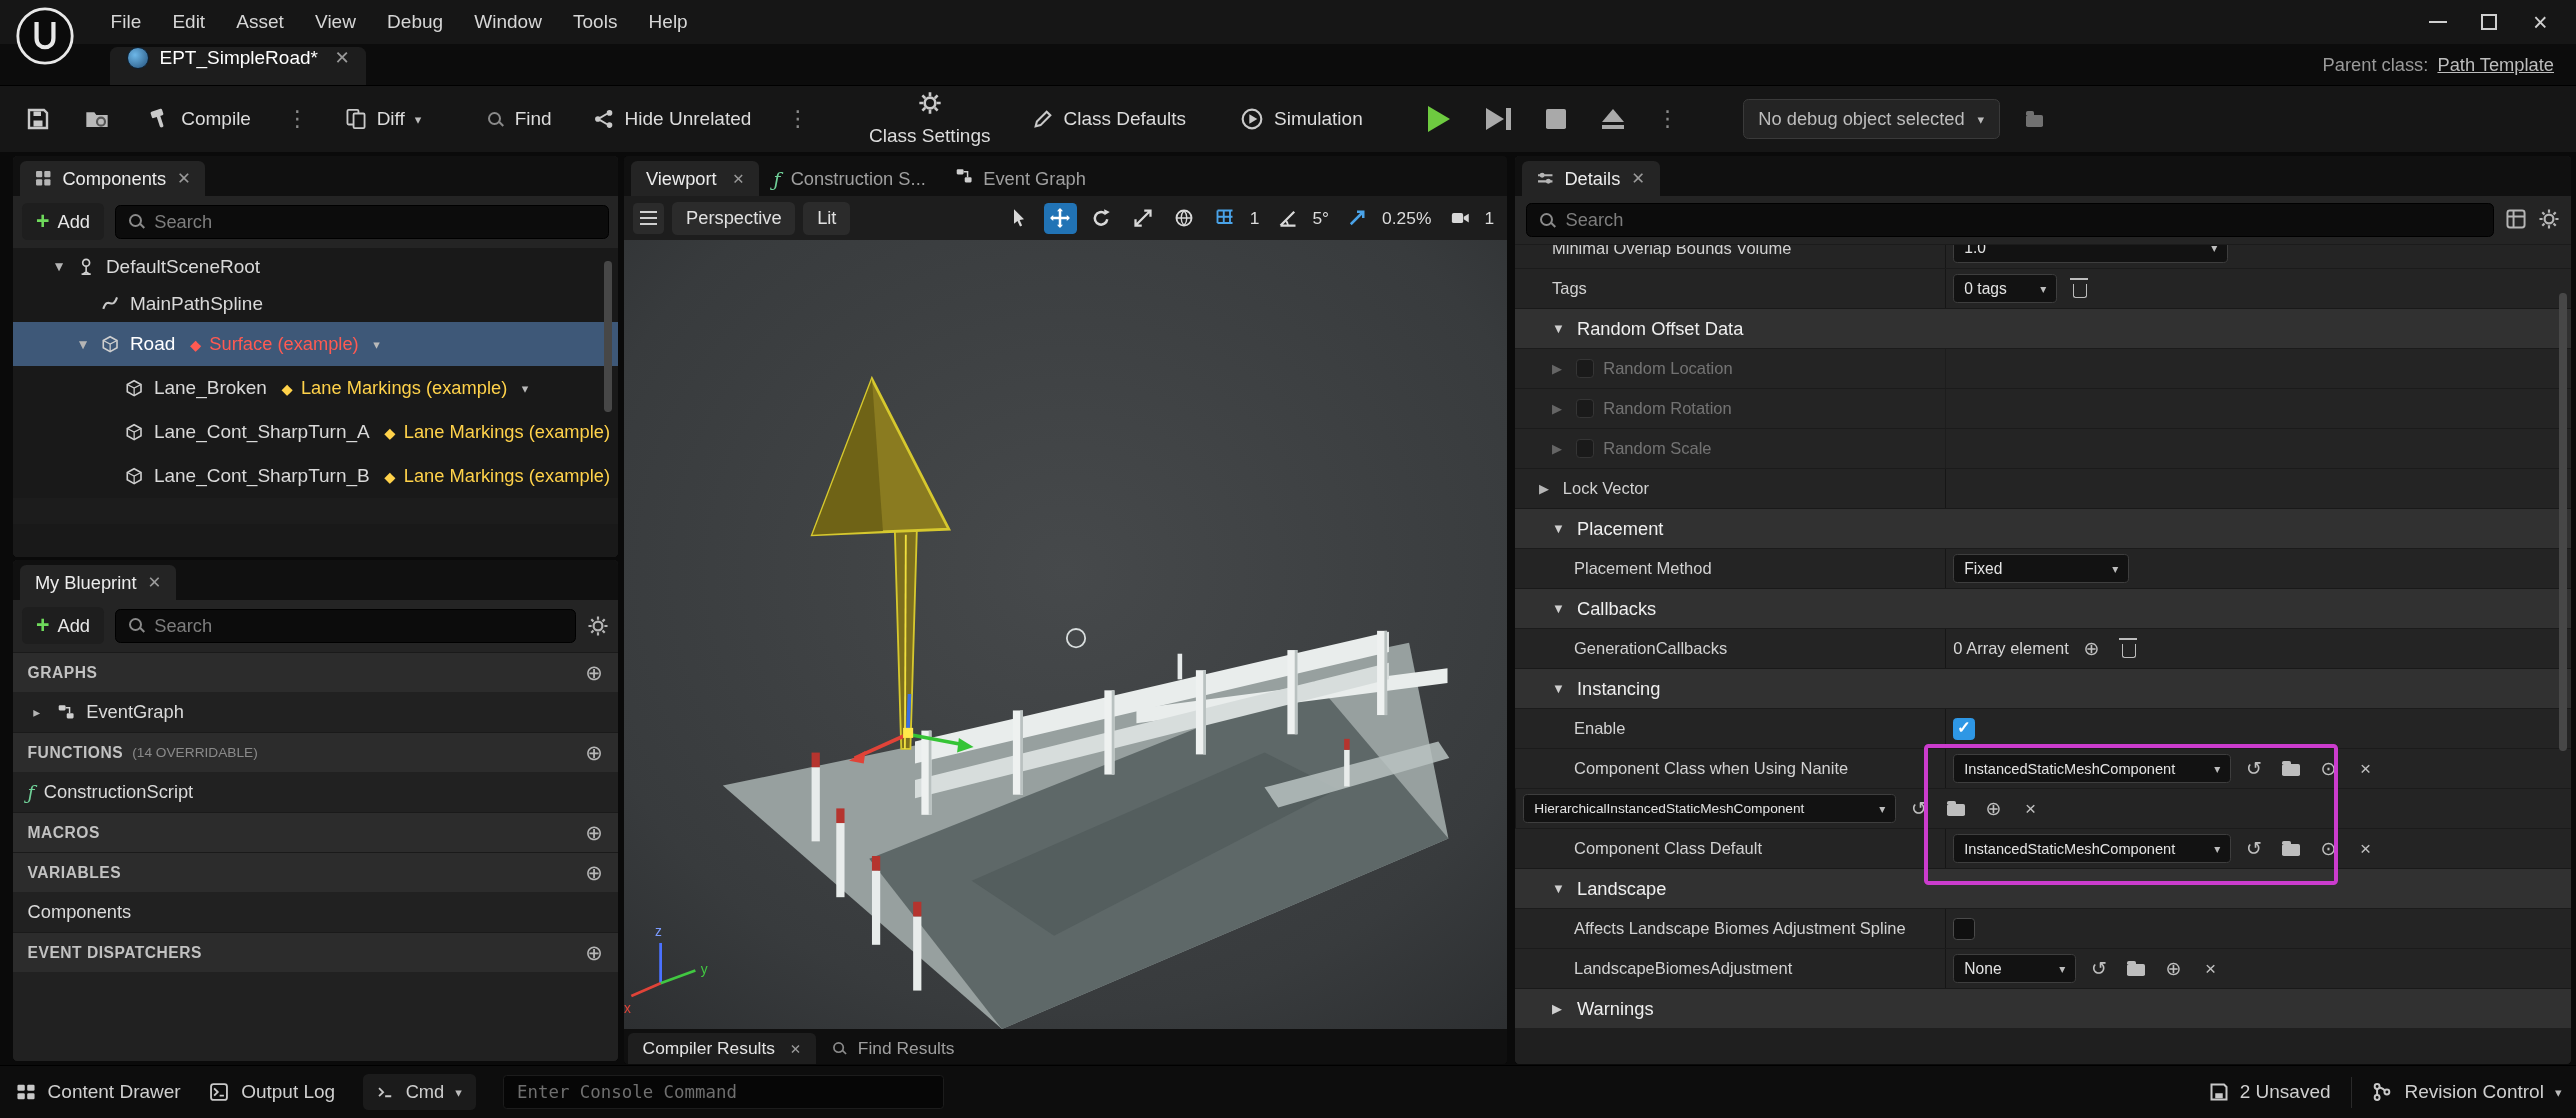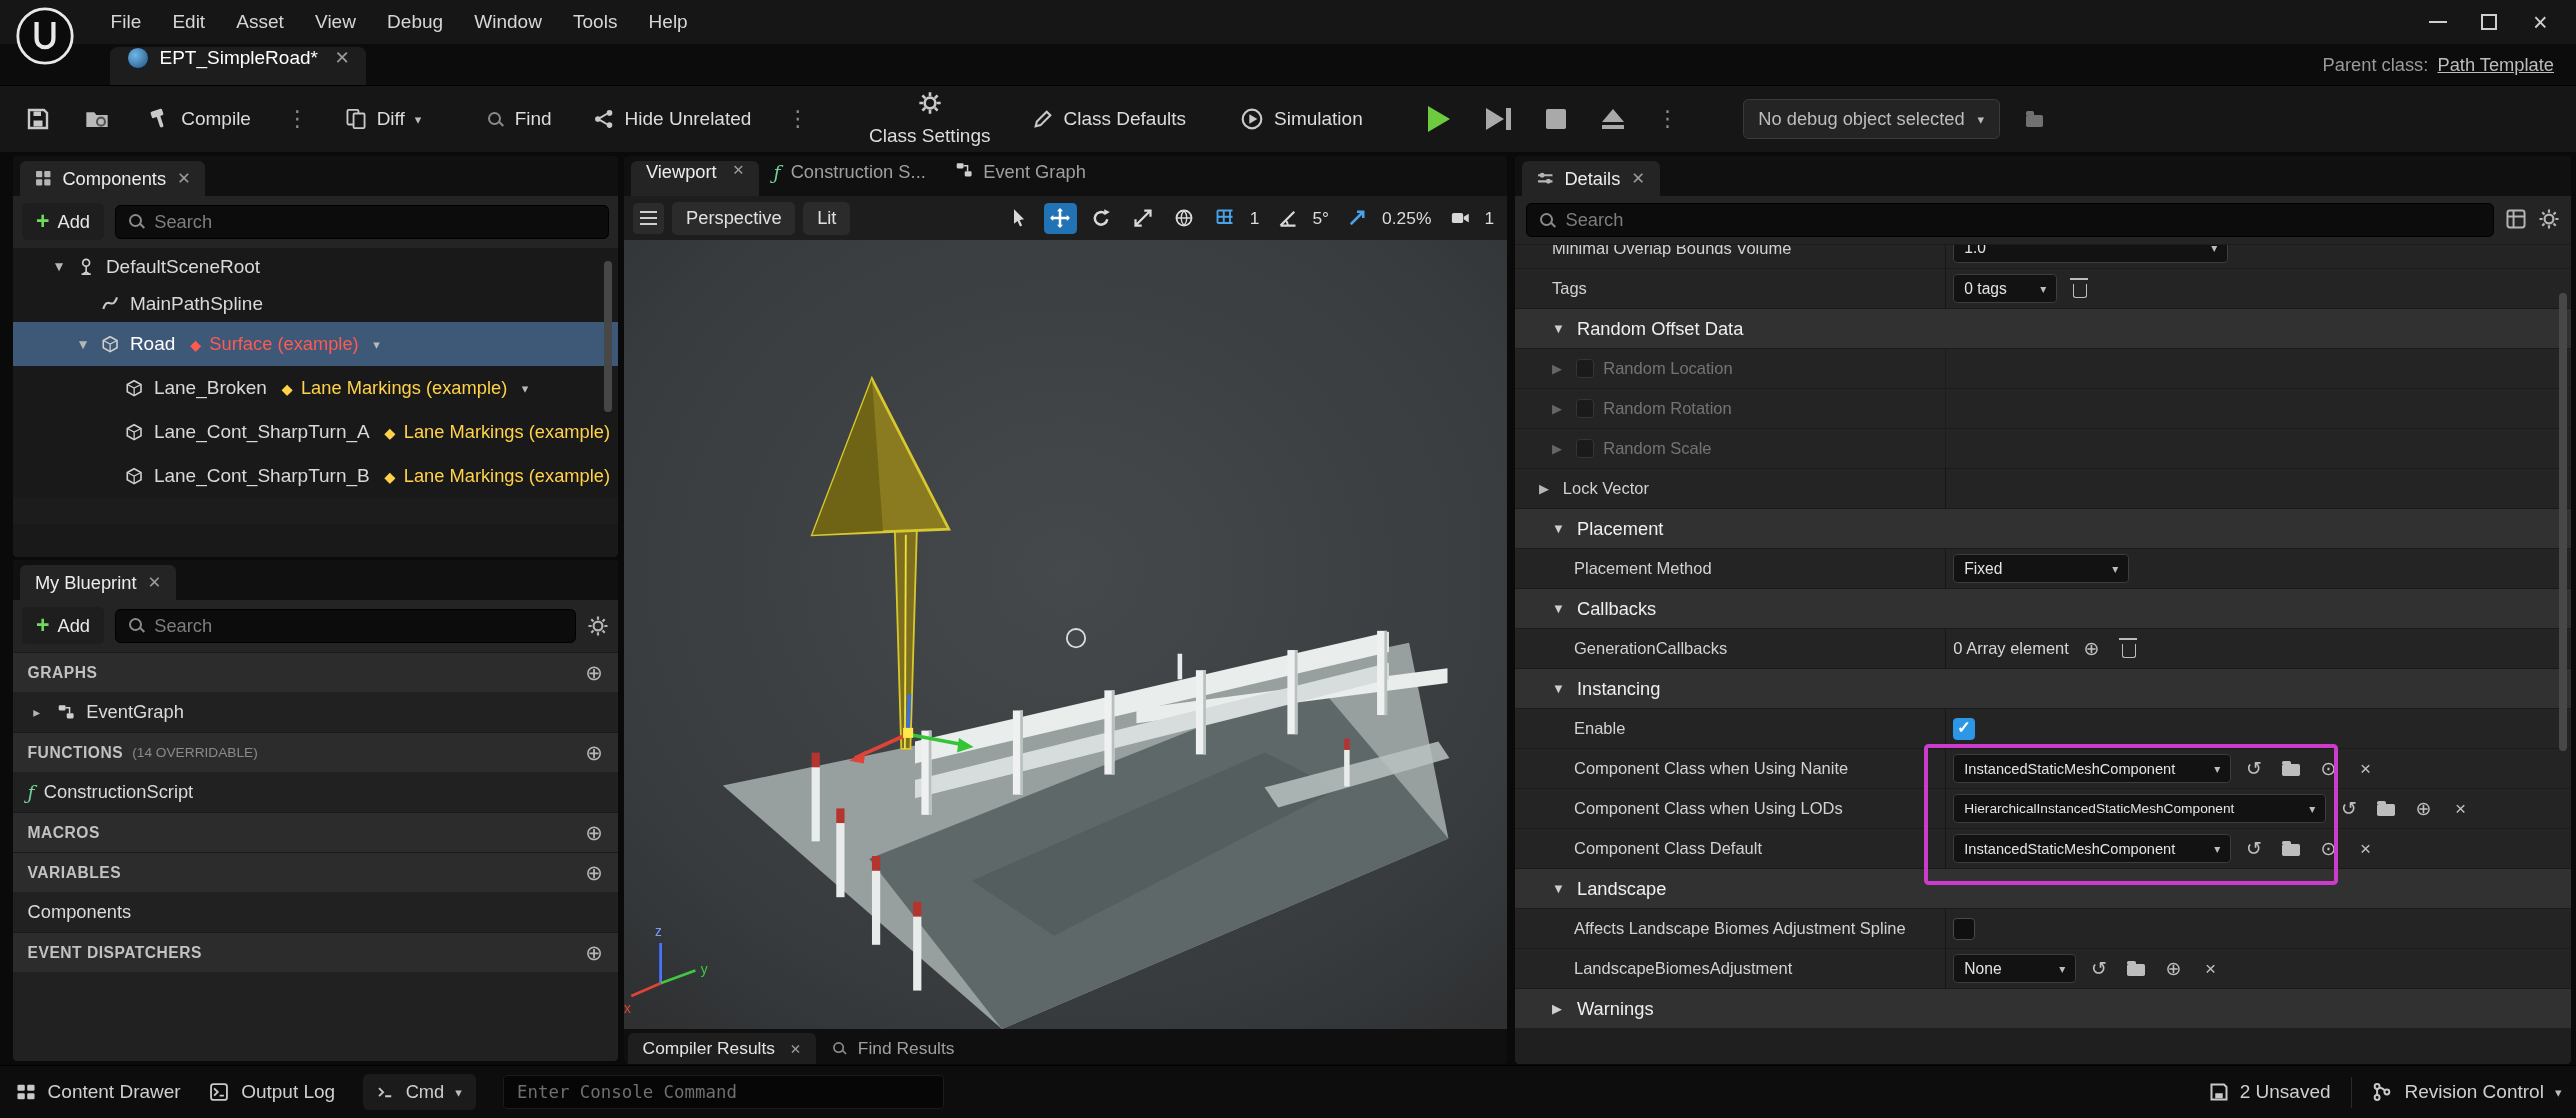--- a/index.html
+++ b/index.html
@@ -76,21 +76,21 @@
   .mbrow-h { height:40px; background:#2c2c2c; display:flex; align-items:center; padding:0 14.6px; font-size:15.6px; font-weight:bold; color:#c2c2c2; letter-spacing:0.5px; border-top:0.9px solid #1a1a1a; }
   .mbrow-h .extra { color:#8a8a8a; font-weight:normal; font-size:13.7px; margin-left:9.2px; letter-spacing:0; }
   .plusc { margin-left:auto; color:#b5b5b5; font-size:21px; font-weight:normal; }
   .mbrow-i { height:40px; display:flex; align-items:center; padding-left:14.6px; font-size:18.3px; color:#dadada; gap:9.2px; }
   .fnicon { color:#6fcf97; font-size:19px; font-style:italic; font-family:"DejaVu Serif", serif; }
   .gear-svg { display:flex; }
 
   
   .center { position:absolute; left:624px; top:156px; width:883px; height:908px; background:#141414; border-radius:4.6px; overflow:hidden; }
   .ctabs { height:40px; background:#101010; display:flex; align-items:flex-end; }
-  .ctab { height:35px; display:flex; gap:10px; padding:0 14.6px; font-size:18.3px; color:#9f9f9f; }
+  .ctab { height:35px; display:flex; align-items:center; gap:10px; padding:0 14.6px; font-size:18.3px; color:#9f9f9f; }
   .ctab.on { background:#242424; border-radius:6.4px 6.4px 0 0; color:#ececec; margin-left:7.3px; }
   .vtoolbar { height:44px; background:#1d1d1d; display:flex; align-items:center; padding:0 9.2px; gap:8.2px; }
   .burger { width:31px; height:31px; border-radius:4.6px; background:#2b2b2b; display:flex; flex-direction:column; justify-content:center; gap:3.7px; align-items:center; }
   .burger i { display:block; width:16.5px; height:2.3px; background:#cfcfcf; }
   .vbtn { background:#2b2b2b; border-radius:5.5px; padding:5.5px 13.7px; font-size:18.3px; color:#e0e0e0; }
   .vicon { width:33px; height:31px; display:flex; align-items:center; justify-content:center; border-radius:4.6px; }
   .vicon.active { background:#2173b5; }
   .vlabel { font-size:17.4px; color:#dcdcdc; margin-right:3.7px; }
   .scene { position:absolute; top:84px; left:0; right:0; bottom:35px; }
   .cbottom { position:absolute; bottom:0; height:35px; left:0; right:0; background:#0f0f0f; display:flex; align-items:flex-end; }
@@ -766,23 +766,20 @@
             </div>
             <span class="ricon">↺</span>
             <span class="ricon">
               <span class="folderi"></span>
             </span>
             <span class="ricon">⊙</span>
             <span class="ricon">×</span>
           </div>
         </div>
         <div class="drow">
-          <div class="dname" style="padding-left: 59px;">
-            <span>Component Class when Using LODs</span>
-          </div>
           <div class="dval">
             <div class="dd" style="width: 373px; font-size: 13.7px;">
               <span>HierarchicalInstancedStaticMeshComponent</span>
               <span class="ddchev">▾</span>
             </div>
             <span class="ricon">↺</span>
             <span class="ricon">
               <span class="folderi"></span>
             </span>
             <span class="ricon">⊕</span>

